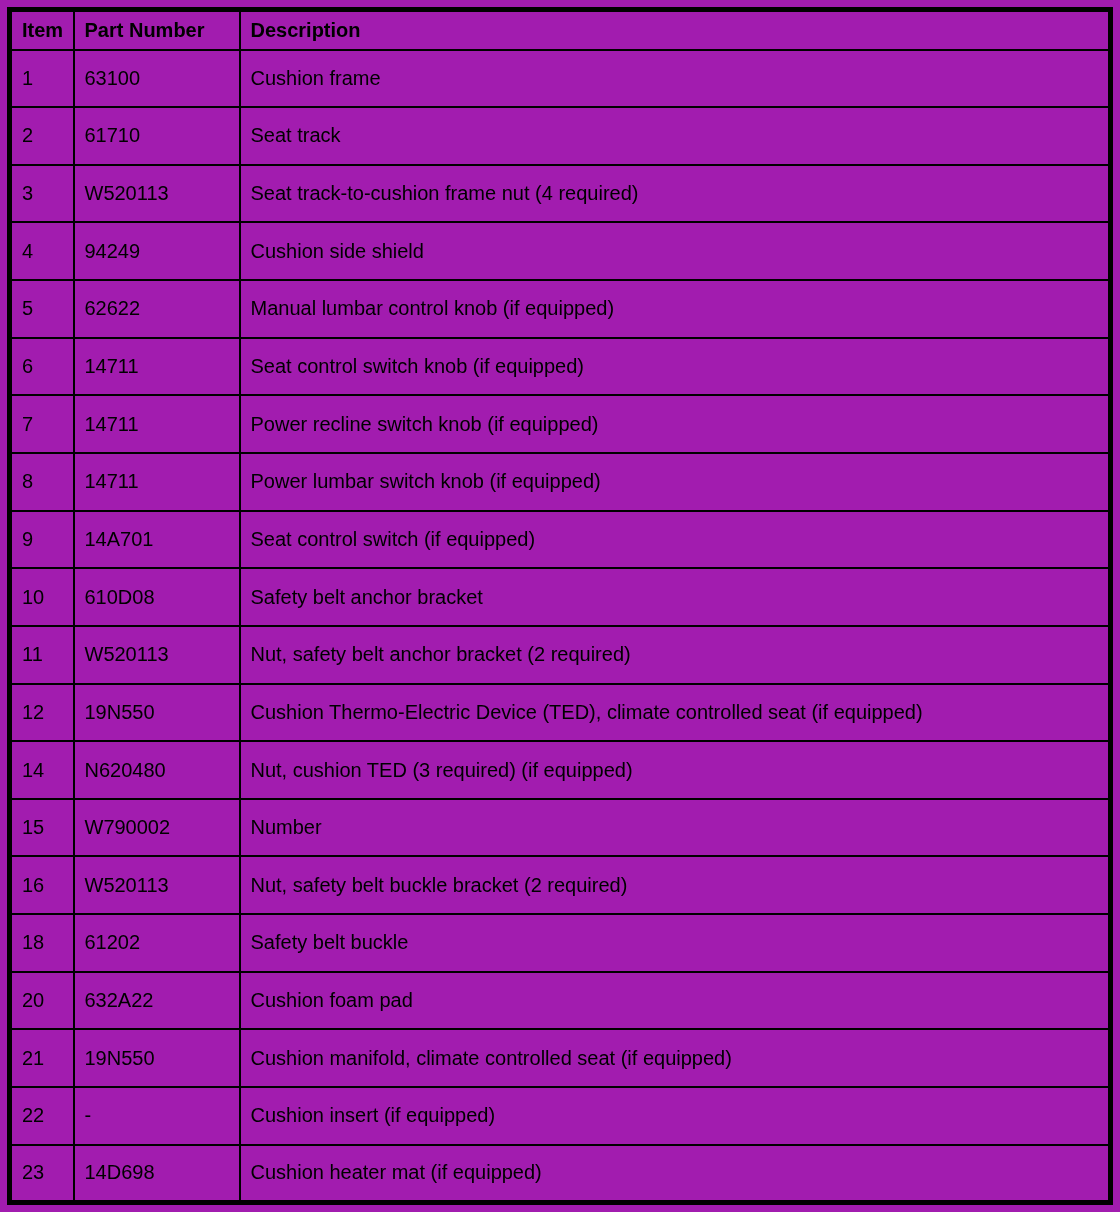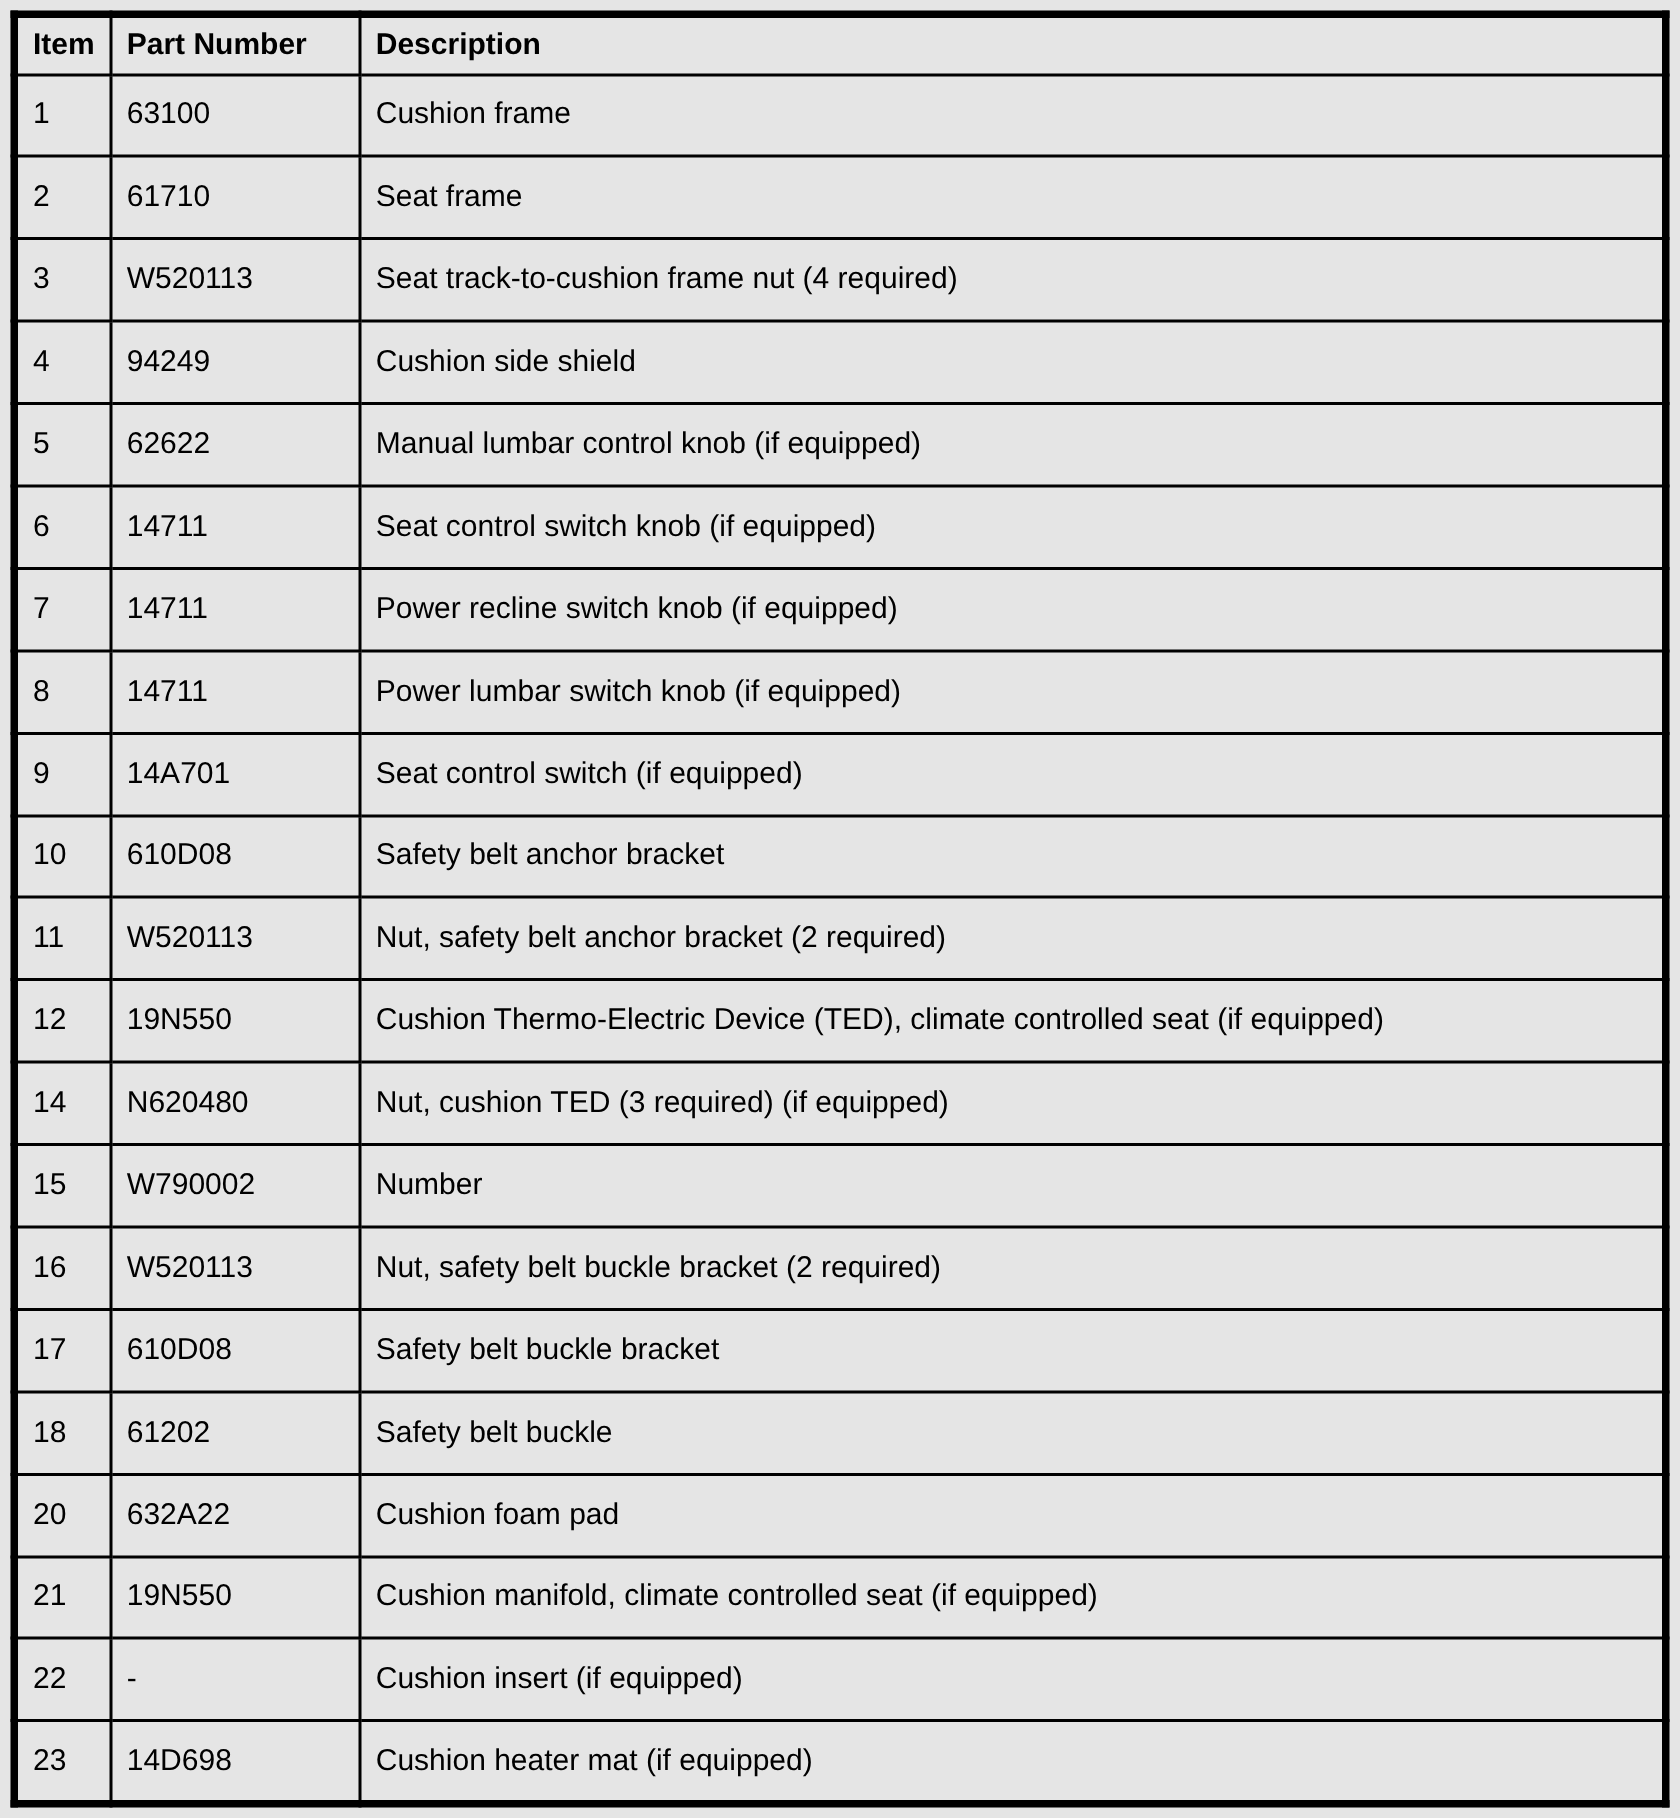--- a/index.html
+++ b/index.html
@@ -5,21 +5,21 @@
   * { box-sizing: border-box; }
   html, body {
     margin: 0;
     padding: 0;
     background: #ffffff;
     font-family: "Liberation Sans", "DejaVu Sans", sans-serif;
   }
   .page {
     width: 1120px;
     height: 1212px;
-    background: #e5e5e5;
+    background: #a21caf;
     padding: 7px;
   }
   table.parts-table {
     width: 100%;
     height: 100%;
     border-collapse: collapse;
     border: 5px solid #000000;
     table-layout: fixed;
   }
   table.parts-table th,
@@ -68,21 +68,21 @@
     <tbody id="parts-tbody">
 
     <tr>
           <td>1</td>
           <td>63100</td>
           <td>Cushion frame</td>
         </tr>
         <tr>
           <td>2</td>
           <td>61710</td>
-          <td>Seat frame</td>
+          <td>Seat track</td>
         </tr>
         <tr>
           <td>3</td>
           <td>W520113</td>
           <td>Seat track-to-cushion frame nut (4 required)</td>
         </tr>
         <tr>
           <td>4</td>
           <td>94249</td>
           <td>Cushion side shield</td>
@@ -136,25 +136,20 @@
           <td>15</td>
           <td>W790002</td>
           <td>Number</td>
         </tr>
         <tr>
           <td>16</td>
           <td>W520113</td>
           <td>Nut, safety belt buckle bracket (2 required)</td>
         </tr>
         <tr>
-          <td>17</td>
-          <td>610D08</td>
-          <td>Safety belt buckle bracket</td>
-        </tr>
-        <tr>
           <td>18</td>
           <td>61202</td>
           <td>Safety belt buckle</td>
         </tr>
         <tr>
           <td>20</td>
           <td>632A22</td>
           <td>Cushion foam pad</td>
         </tr>
         <tr>

